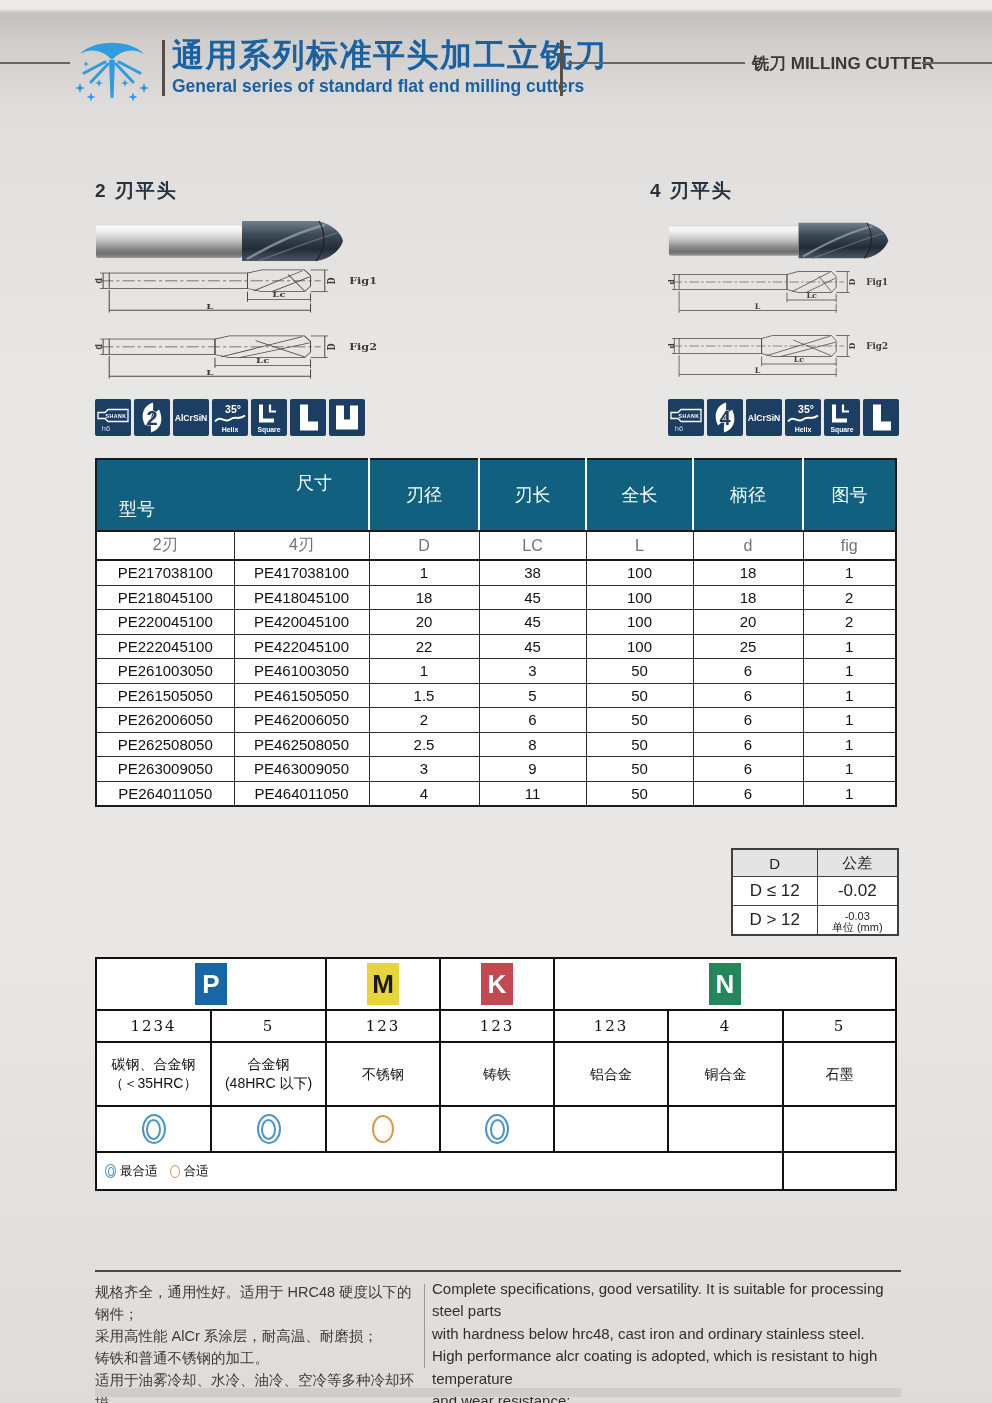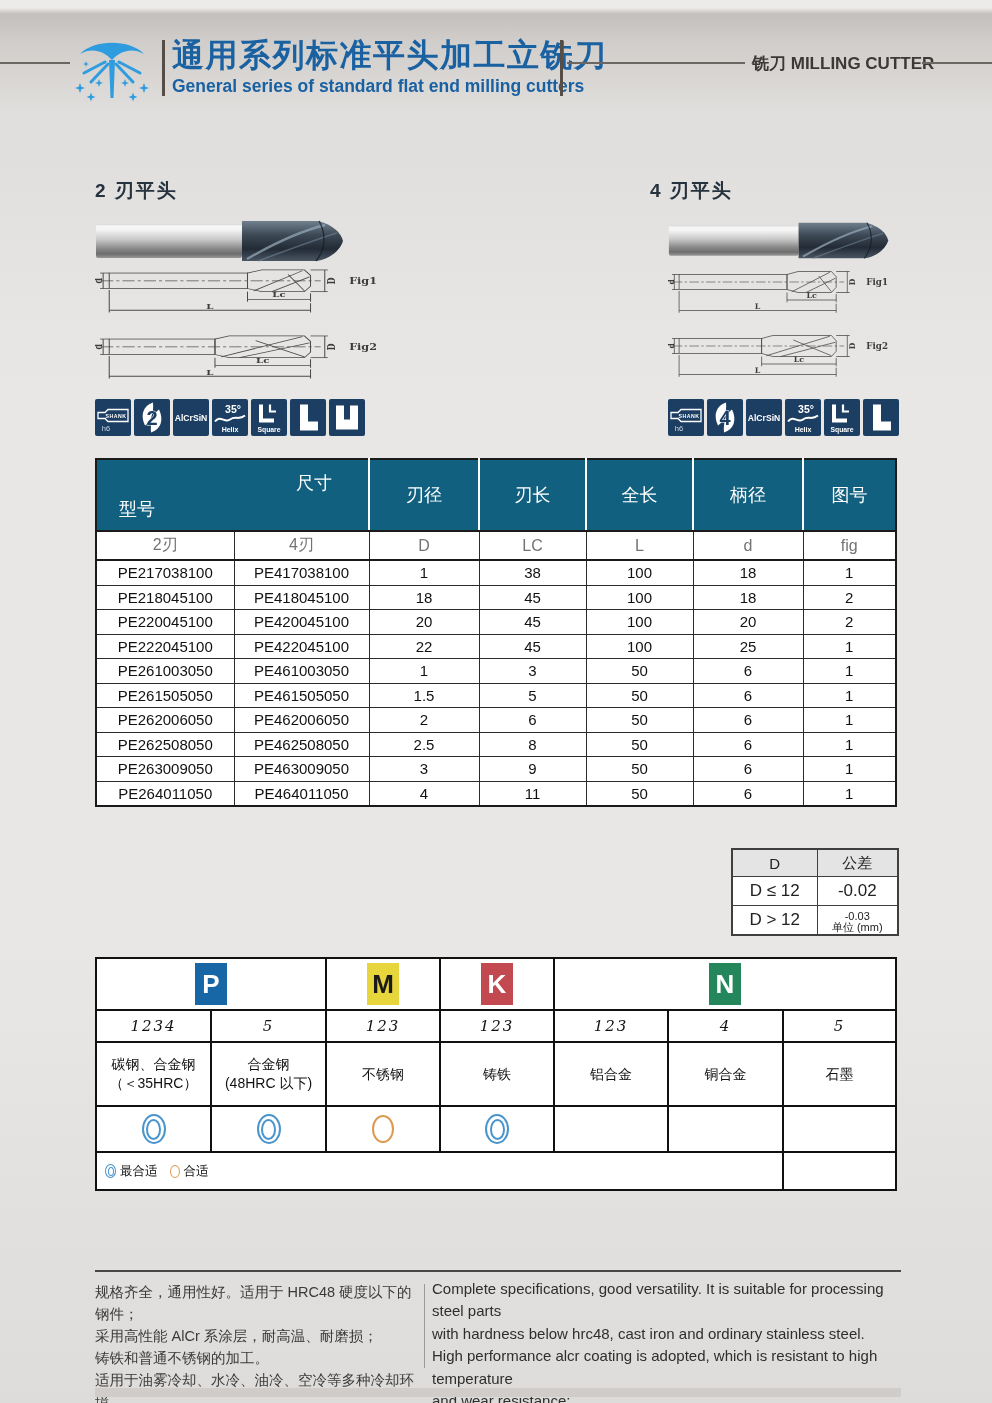--- a/index.html
+++ b/index.html
@@ -34,21 +34,21 @@
   .tol th,.tol td{border:1.5px solid #3f3f3f;text-align:center;padding:0;}
   .tol th{background:#e4e4e4;height:26px;font-size:15px;font-weight:500;color:#222;}
   .tol td{height:28px;font-size:17px;color:#222;}
   .tol td .small-val{display:block;font-size:11px;line-height:12px;padding-top:2px;}
   .tol td .unit{display:block;font-size:11px;line-height:11px;}
   
   .mat{position:absolute;left:95px;top:957px;width:800px;background:#fff;border:2px solid #111;table-layout:fixed;}
   .mat td,.mat th{border:2px solid #111;text-align:center;padding:0;color:#111;}
   .mat tr.mg th{height:50px;background:#fff;}
   .grade-badge{display:inline-block;width:32px;height:42px;line-height:42px;font-size:26px;font-weight:bold;vertical-align:middle;}
-  .mat tr.mn td{height:30px;font-family:"DejaVu Serif","Liberation Serif",serif;font-size:15px;letter-spacing:2px;font-style:italic;}
+  .mat tr.mn td{height:30px;font-family:"DejaVu Serif","Liberation Serif",serif;font-size:15px;letter-spacing:2px;}
   .mat tr.mm td{height:62px;font-size:14px;line-height:19px;}
   .mat tr.mr td{height:44px;}
   .mat tr.ml td{height:36px;text-align:left;font-size:12.5px;}
   .cir{display:inline-block;border-radius:50%;vertical-align:middle;box-sizing:border-box;}
   .cir.best{width:24px;height:30px;border:2.5px solid #4a94cc;position:relative;}
   .cir.best::after{content:"";position:absolute;inset:2.5px;border:2px solid #4a94cc;border-radius:50%;}
   .cir.good{width:22px;height:28px;border:2px solid #dc9a50;}
   .cir.sm-best{width:11px;height:14px;border:1.5px solid #4a94cc;position:relative;margin:0 4px 0 8px;}
   .cir.sm-best::after{content:"";position:absolute;inset:1.5px;border:1px solid #4a94cc;border-radius:50%;}
   .cir.sm-good{width:10px;height:13px;border:1.5px solid #dc9a50;margin:0 4px 0 12px;}

